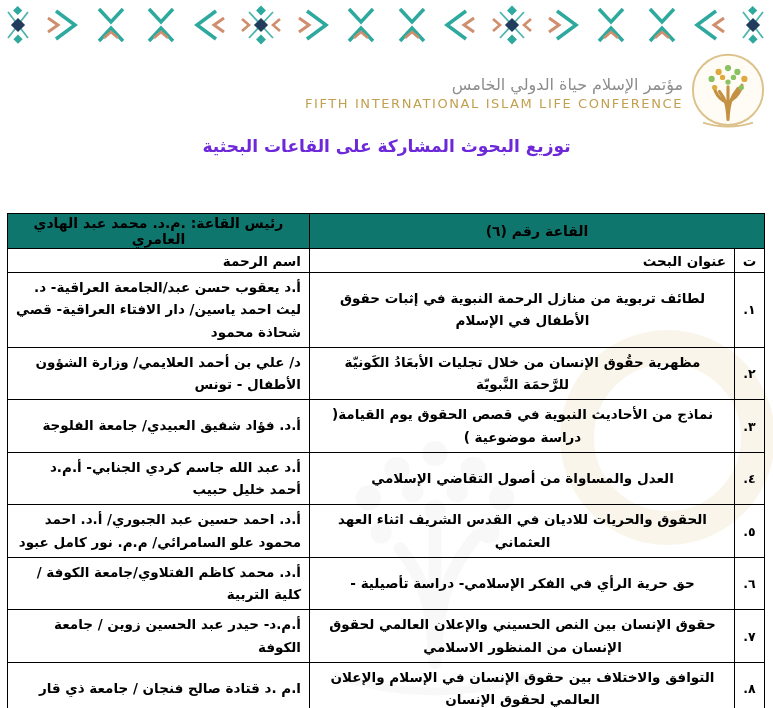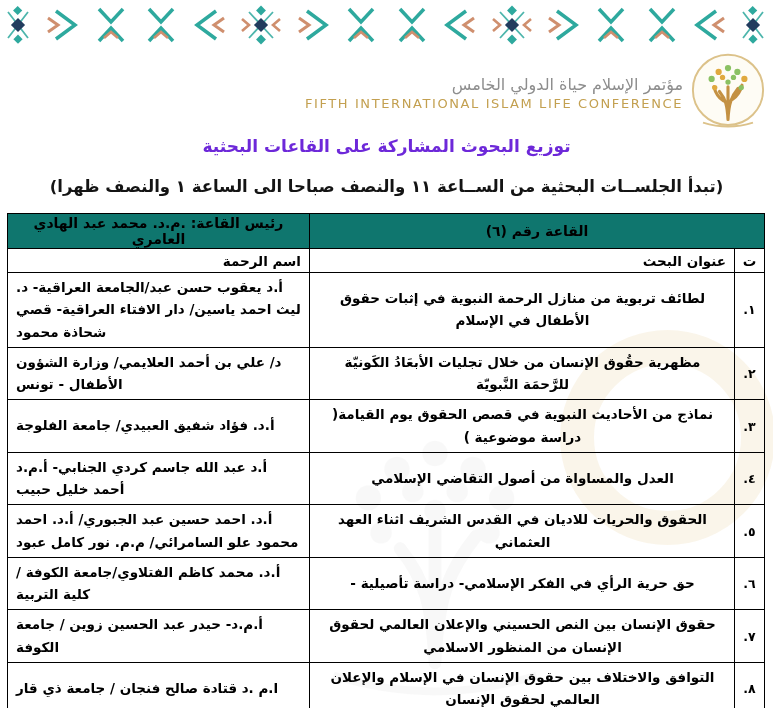--- a/index.html
+++ b/index.html
@@ -66,21 +66,21 @@
     font-size:14px; padding:1px 6px;
   }
   tr.hdr-cols th {
     background:#ffffff; height:24px; text-align:right;
     padding:1px 8px; font-size:13.5px;
   }
   tr.hdr-cols th.no-h { text-align:center; padding:1px 2px; }
 
   td.no-cell { text-align:center; padding:2px 1px; font-size:12.5px; background:transparent; }
   td.title-cell { text-align:center; padding:3px 9px 4px 10px; line-height:1.65; background:transparent; }
-  td.res-cell { text-align:left; padding:3px 8px 4px 8px; line-height:1.65; background:transparent; }
+  td.res-cell { text-align:right; padding:3px 8px 4px 8px; line-height:1.65; background:transparent; }
 </style>
 </head>
 <body>
 
 <div class="page">
 
   <div class="deco-border" id="deco">
       <span class="motif">
         <svg width="30" height="40" viewBox="0 0 30 40">
     <path d="M4 7 L24 33 M24 7 L4 33" stroke="#2ea99e" stroke-width="1.8" opacity="0.85"></path>
@@ -215,21 +215,20 @@
       </g>
       <path d="M18,90 Q50,100 82,90" fill="none" stroke="#dcc28a" stroke-width="2.5"></path>
     </svg>
     <div class="logo-text">
       <div class="logo-ar">مؤتمر الإسلام حياة الدولي الخامس</div>
       <div class="logo-en">FIFTH INTERNATIONAL ISLAM LIFE CONFERENCE</div>
     </div>
   </div>
 
   <div class="page-title">توزيع البحوث المشاركة على القاعات البحثية</div>
-  <div class="page-subtitle">(تبدأ الجلســات البحثية من الســاعة ١١ والنصف صباحا الى الساعة ١ والنصف ظهرا)</div>
 
   <svg class="wm-tree" viewBox="0 0 100 104">
     <path d="M50,86 C49,68 47,60 39,50 M50,86 C51,64 55,56 63,46 M50,86 C50,70 50,58 50,44" fill="none" stroke="#bdbdbd" stroke-width="4" stroke-linecap="round"></path>
     <g fill="#c6c6c6">
       <circle cx="50" cy="20" r="4"></circle>
         <circle cx="38" cy="25" r="4"></circle>
         <circle cx="62" cy="25" r="4"></circle>
       <circle cx="29" cy="34" r="4"></circle>
         <circle cx="71" cy="34" r="4"></circle>
         <circle cx="43" cy="32" r="3.4"></circle>

